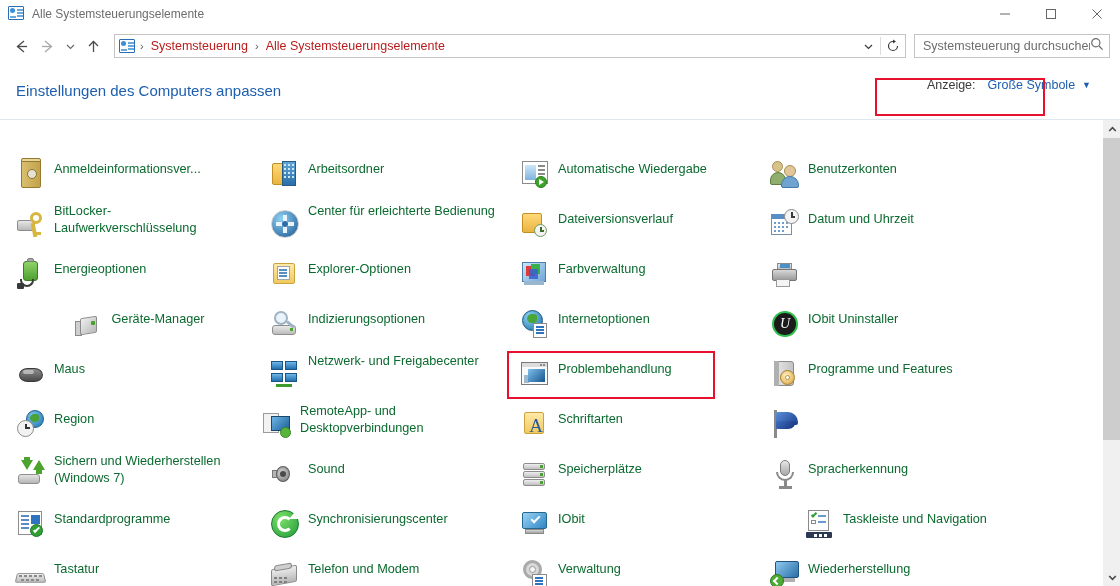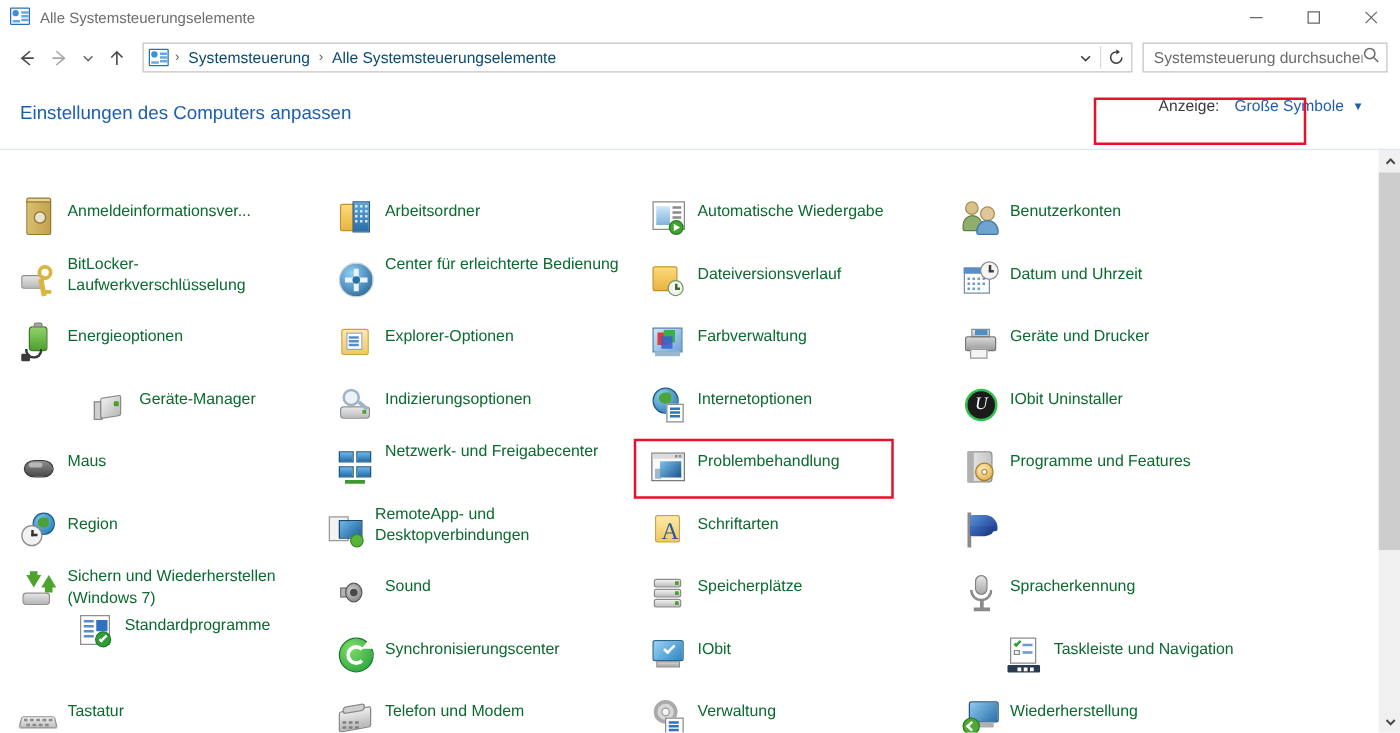--- a/index.html
+++ b/index.html
@@ -76,21 +76,21 @@
     border: 1px solid #c4c4c4;
     background: #ffffff;
     display: flex; align-items: center;
     min-width: 0;
   }
   .addr-icon {
     margin-left: 4px; flex: none;
     display: flex; align-items: center;
   }
   .crumb {
-    font-size: 12.5px; color: #0c4a6e;
+    font-size: 12.5px; color: #b91c1c;
     padding: 0 2px; white-space: nowrap; text-align: center;
   }
   .crumb-sep {
     color: #5a5a5a; font-size: 11px;
     padding: 0 5px; user-select: none;
   }
   .addr-spacer { flex: 1; }
   .addr-dd, .addr-refresh {
     width: 24px; height: 22px; flex: none;
     display: flex; align-items: center; justify-content: center;
@@ -593,21 +593,21 @@
           <span class="ic i-bak">
             <i class="disk"></i>
             <i class="a1"></i>
             <i class="a1b"></i>
             <i class="a2"></i>
             <i class="a2b"></i>
           </span>
         </div>
         <div class="lbl">Sichern und Wiederherstellen (Windows 7)</div>
       </div>
-      <div class="cp-item" style="left: 14px; top: 364px; justify-content: center;">
+      <div class="cp-item" style="left: 14px; top: 383px;">
         <div class="ico">
           <span class="ic i-dpg">
             <i class="page"></i>
             <i class="ln"></i>
             <i class="sq"></i>
             <i class="chk"></i>
             <i class="chkm"></i>
           </span>
         </div>
         <div class="lbl">Standardprogramme</div>
@@ -840,21 +840,20 @@
       </div>
       <div class="cp-item" style="left: 768px; top: 133px;">
         <div class="ico">
           <span class="ic i-prn">
             <i class="t"></i>
             <i class="scr"></i>
             <i class="b"></i>
             <i class="p"></i>
           </span>
         </div>
-        <div class="lbl">Geräte und Drucker</div>
       </div>
       <div class="cp-item" style="left: 768px; top: 183px;">
         <div class="ico">
           <span class="ic i-iob">
             <i class="o"></i>
             <i class="u">U</i>
           </span>
         </div>
         <div class="lbl">IObit Uninstaller</div>
       </div>

